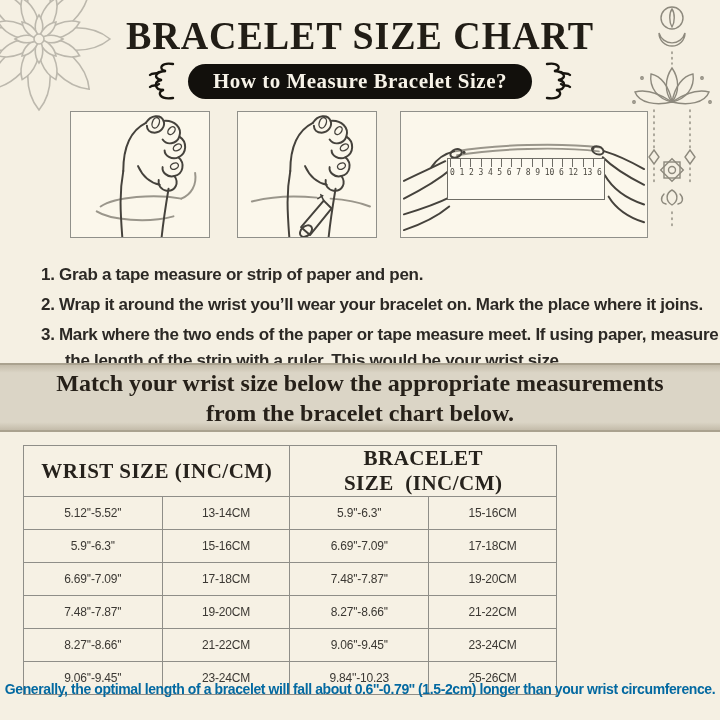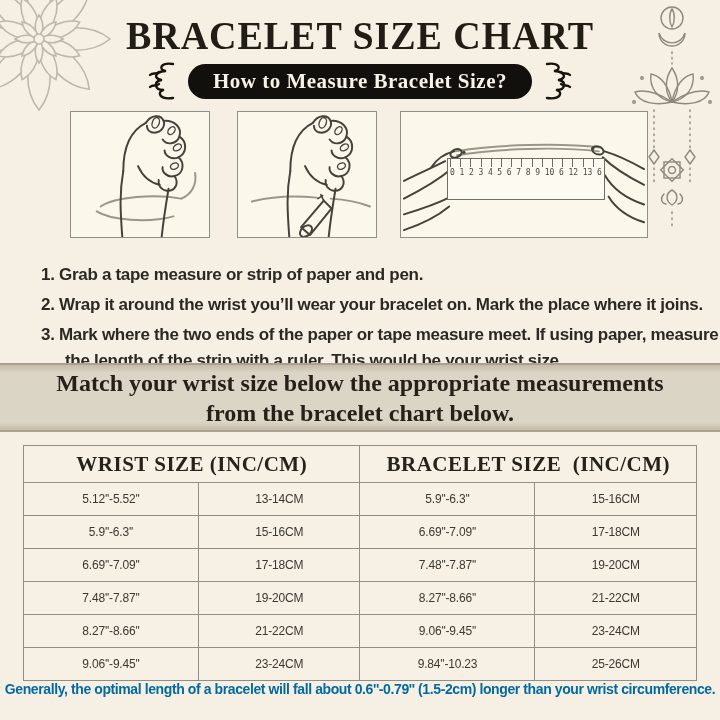--- a/index.html
+++ b/index.html
@@ -50,21 +50,21 @@
   
   .banner{
     position:absolute; top:363px; left:0; width:720px; height:69px; box-sizing:border-box;
     background:linear-gradient(#c4bcaa,#dbd5c6 12%,#dbd5c6 88%,#c4bcaa);
     border-top:2px solid #aaa28f; border-bottom:2px solid #aaa28f;
     display:flex; flex-direction:column; align-items:center; justify-content:center;
     font-family:"Liberation Serif", serif; font-weight:700; font-size:24px; line-height:30px;
     color:#262019; text-align:center; white-space:nowrap;
   }
   
-  .size-table{position:absolute; top:445px; left:23px; width:674px; border-collapse:collapse;
+  .size-table{position:absolute; top:445px; left:23px; width:534px; border-collapse:collapse;
     background:#f6f1e4;}
   .size-table th,.size-table td{border:1.5px solid #8f8e88; text-align:center; padding:0;}
   .size-table th{
     height:36px; font-family:"Liberation Serif", serif; font-weight:700; font-size:21px;
     letter-spacing:.5px; color:#26221c;
   }
   .size-table td{height:32px; font-size:12px; font-weight:400; letter-spacing:-0.2px; color:#3b3833;
     font-stretch:87.5%;}
   .size-table col.c1,.size-table col.c3{width:26%;}
   .size-table col.c2,.size-table col.c4{width:24%;}

